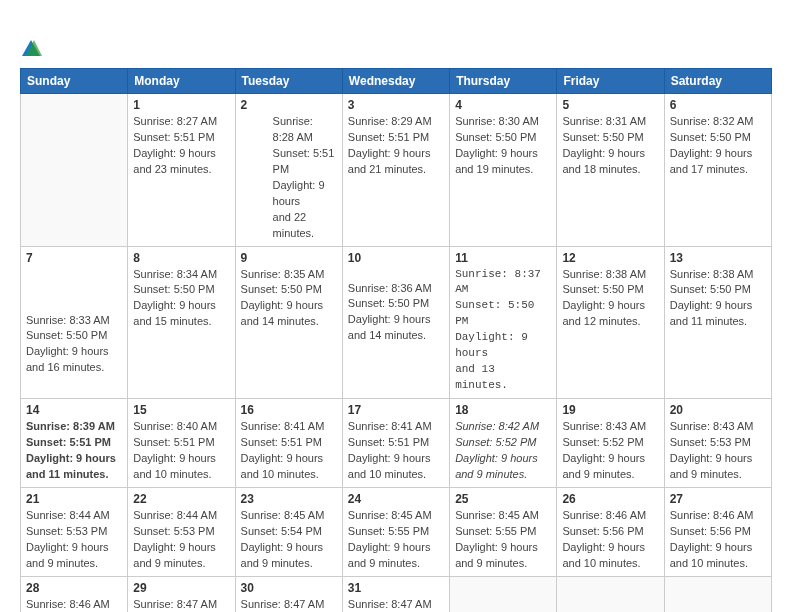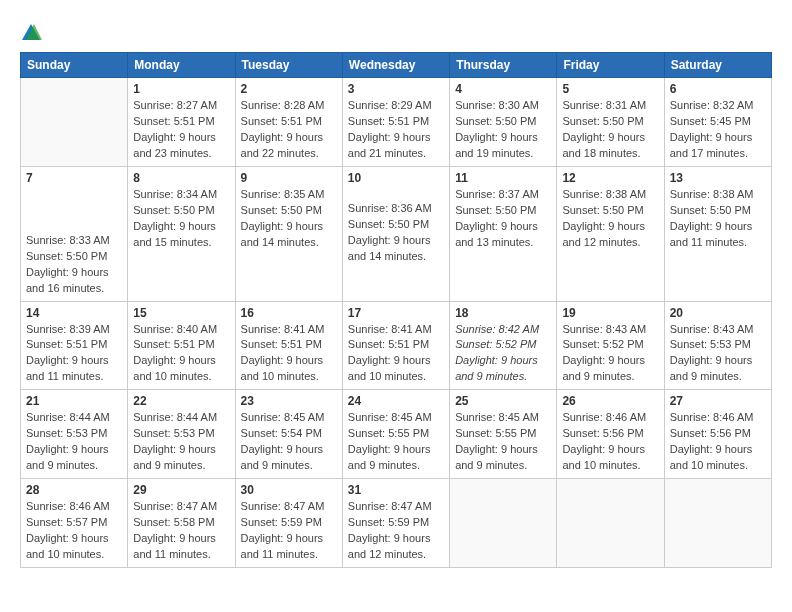--- a/index.html
+++ b/index.html
@@ -6,21 +6,21 @@
     body {
       width: 792px;
       height: 612px;
       font-family: Arial, sans-serif;
       background: #fff;
       overflow: hidden;
     }
     .page {
       width: 792px;
       height: 540px;
-      padding: 18px 20px 14px 20px;
+      padding: 34px 20px 14px 20px;
       display: flex;
       flex-direction: column;
     }
     .header {
       display: flex;
       align-items: flex-start;
       justify-content: space-between;
       margin-bottom: 8px;
     }
     .logo {
@@ -139,21 +139,21 @@
           <td class="empty-cell"></td>
           <td>
             <span class="day-num">1</span>
             <div class="day-info" style="white-space: pre-line;">Sunrise: 8:27 AM
 Sunset: 5:51 PM
 Daylight: 9 hours
 and 23 minutes.</div>
           </td>
           <td>
             <span class="day-num">2</span>
-            <div class="day-info" style="white-space: pre-line;">Sunrise: 8:28 AM
+            <div class="day-info" style="white-space: pre-line; margin-left: 32px;">Sunrise: 8:28 AM
 Sunset: 5:51 PM
 Daylight: 9 hours
 and 22 minutes.</div>
           </td>
           <td>
             <span class="day-num">3</span>
             <div class="day-info" style="white-space: pre-line;">Sunrise: 8:29 AM
 Sunset: 5:51 PM
 Daylight: 9 hours
 and 21 minutes.</div>
@@ -168,21 +168,21 @@
           <td>
             <span class="day-num">5</span>
             <div class="day-info" style="white-space: pre-line;">Sunrise: 8:31 AM
 Sunset: 5:50 PM
 Daylight: 9 hours
 and 18 minutes.</div>
           </td>
           <td>
             <span class="day-num">6</span>
             <div class="day-info" style="white-space: pre-line;">Sunrise: 8:32 AM
-Sunset: 5:45 PM
+Sunset: 5:50 PM
 Daylight: 9 hours
 and 17 minutes.</div>
           </td>
         </tr>
         <tr>
           <td>
             <span class="day-num">7</span>
             <div class="day-info" style="white-space: pre-line; margin-top: 48px;">Sunrise: 8:33 AM
 Sunset: 5:50 PM
 Daylight: 9 hours
@@ -204,21 +204,21 @@
           </td>
           <td>
             <span class="day-num">10</span>
             <div class="day-info" style="white-space: pre-line; margin-top: 16px;">Sunrise: 8:36 AM
 Sunset: 5:50 PM
 Daylight: 9 hours
 and 14 minutes.</div>
           </td>
           <td>
             <span class="day-num">11</span>
-            <div class="day-info" style="white-space: pre-line;">Sunrise: 8:37 AM
+            <div class="day-info" style="white-space: pre-line; font-family: Liberation Mono, monospace;">Sunrise: 8:37 AM
 Sunset: 5:50 PM
 Daylight: 9 hours
 and 13 minutes.</div>
           </td>
           <td>
             <span class="day-num">12</span>
             <div class="day-info" style="white-space: pre-line;">Sunrise: 8:38 AM
 Sunset: 5:50 PM
 Daylight: 9 hours
 and 12 minutes.</div>
@@ -227,21 +227,21 @@
             <span class="day-num">13</span>
             <div class="day-info" style="white-space: pre-line;">Sunrise: 8:38 AM
 Sunset: 5:50 PM
 Daylight: 9 hours
 and 11 minutes.</div>
           </td>
         </tr>
         <tr>
           <td>
             <span class="day-num">14</span>
-            <div class="day-info" style="white-space: pre-line;">Sunrise: 8:39 AM
+            <div class="day-info" style="white-space: pre-line; font-weight: bold;">Sunrise: 8:39 AM
 Sunset: 5:51 PM
 Daylight: 9 hours
 and 11 minutes.</div>
           </td>
           <td>
             <span class="day-num">15</span>
             <div class="day-info" style="white-space: pre-line;">Sunrise: 8:40 AM
 Sunset: 5:51 PM
 Daylight: 9 hours
 and 10 minutes.</div>

